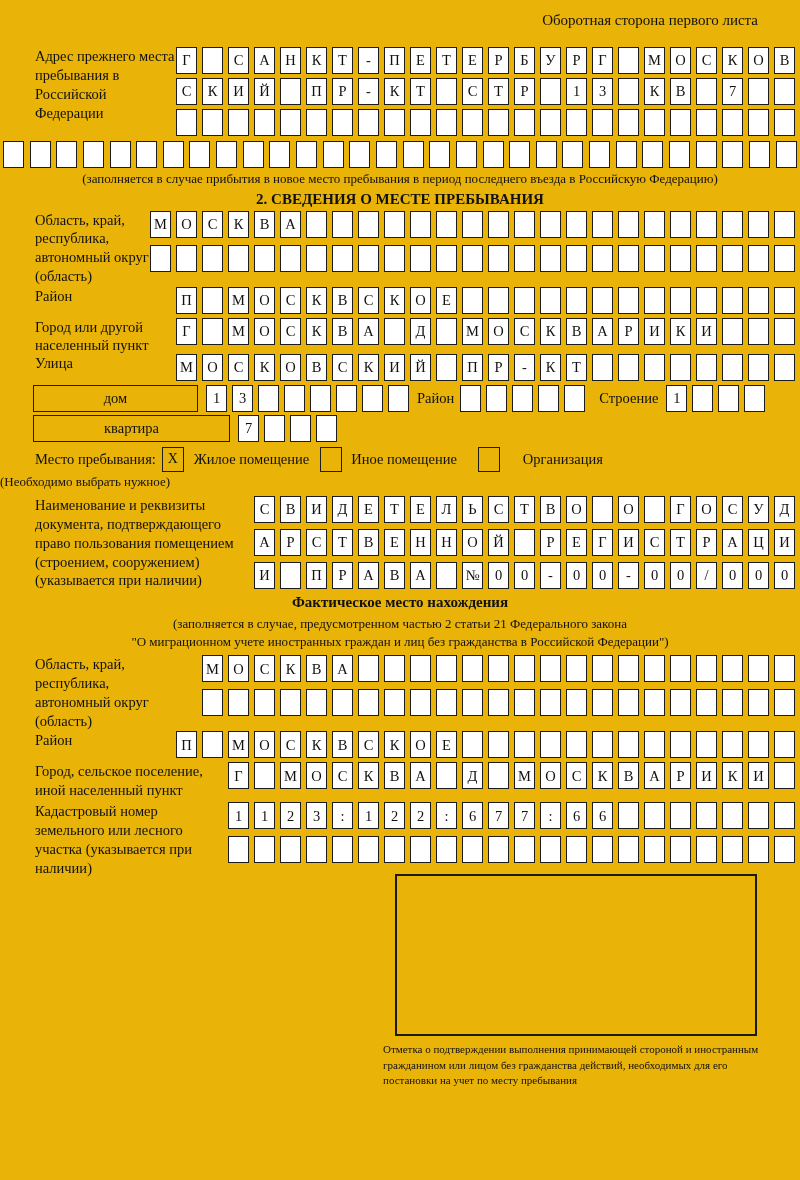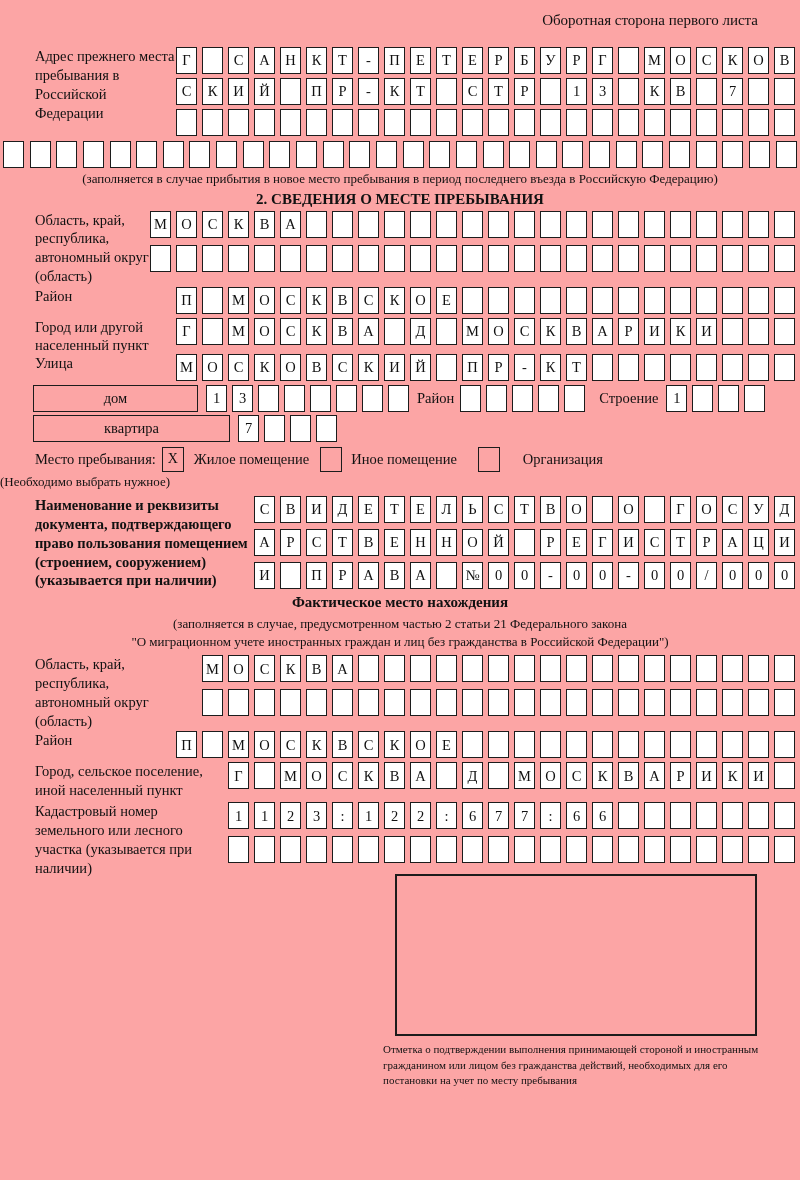--- a/index.html
+++ b/index.html
@@ -1,17 +1,17 @@
 <!DOCTYPE html>
 <html><head>
 <meta charset="utf-8">
 <style>
   html,body { margin:0; padding:0; background:#fff; }
   .page {
-    width:800px; height:1180px; overflow:hidden; background:#fca5a5;
+    width:800px; height:1180px; overflow:hidden; background:#eab308;
     font-family:"Liberation Serif", serif; color:#111; position:relative;
   }
   .header-note { margin:12px 42px 0 0; text-align:right; font-size:15px; }
   .row { display:flex; align-items:flex-start; margin-left:35px; margin-right:5px; }
   .lbl { font-size:14.5px; line-height:1.3; }
   .cells { display:flex; gap:5px; margin-left:auto; }
   .stack { display:flex; flex-direction:column; gap:7px; margin-left:auto; }
   .stack .cells { margin-left:0; justify-content:flex-end; }
   .cell {
     flex:0 0 21px; width:21px; height:27px; box-sizing:border-box;
@@ -362,21 +362,21 @@
     <span class="chk" style="margin-left:6px;">X</span>
     <span class="inline-lbl" style="margin-left:10px;">Жилое помещение</span>
     <span class="chk" style="margin-left:11px;"></span>
     <span class="inline-lbl" style="margin-left:9px;">Иное помещение</span>
     <span class="chk" style="margin-left:21px;"></span>
     <span class="inline-lbl" style="margin-left:23px;">Организация</span>
   </div>
   <div class="note" style="">(Необходимо выбрать нужное)</div>
 
   <div class="row mt6">
-    <div class="lbl" style="width:220px;font-weight:bold;">Наименование и реквизиты документа, подтверждающего право пользования помещением (строением, сооружением) (указывается при наличии)</div>
+    <div class="lbl" style="width:220px;">Наименование и реквизиты документа, подтверждающего право пользования помещением (строением, сооружением) (указывается при наличии)</div>
     <div class="stack" style="gap:6px;">
       <div class="cells">
           <span class="cell">С</span>
           <span class="cell">В</span>
           <span class="cell">И</span>
           <span class="cell">Д</span>
           <span class="cell">Е</span>
           <span class="cell">Т</span>
           <span class="cell">Е</span>
           <span class="cell">Л</span>

